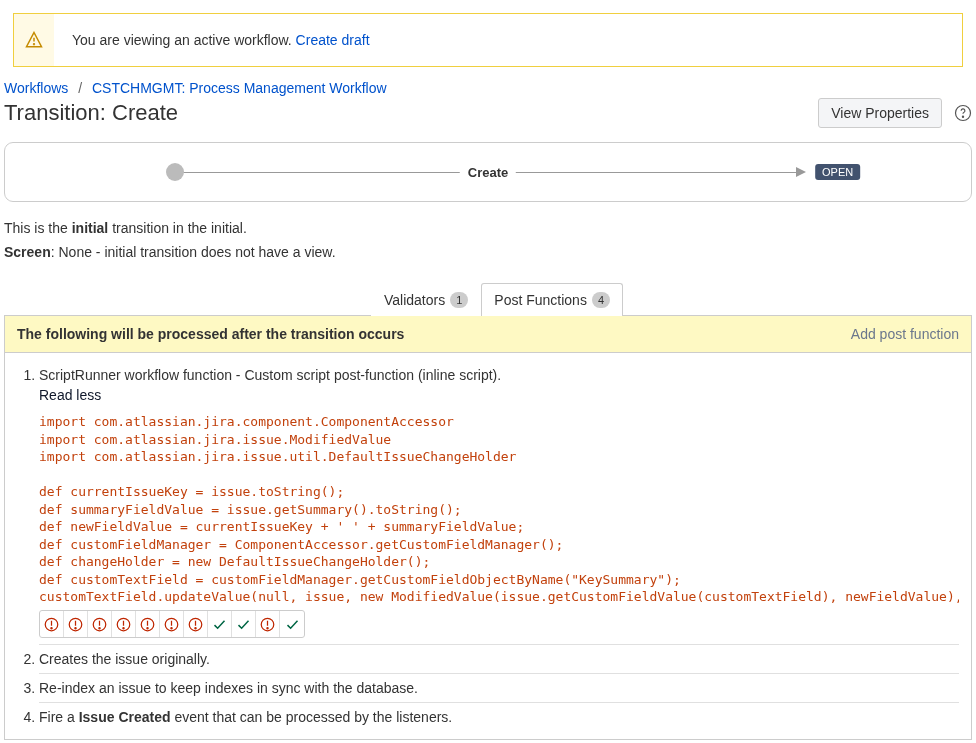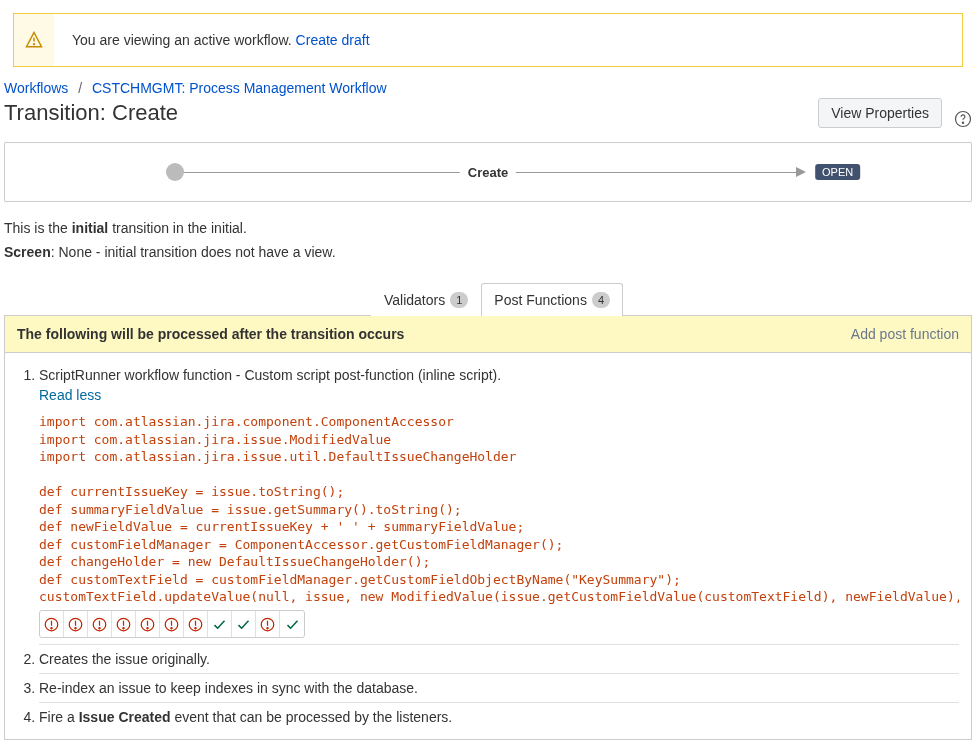--- a/index.html
+++ b/index.html
@@ -27,34 +27,34 @@
     .crumbs { margin: 12px 4px 2px; font-size: 14px; }
     .crumbs a { color: #0052cc; text-decoration: none; }
     .crumbs .sep { margin: 0 6px; color: #666; }
     .header-row {
       display: flex;
       align-items: center;
       justify-content: space-between;
       margin: 0 4px 14px;
     }
     .page-title { font-size: 22px; font-weight: normal; color: #333; }
-    .header-actions { display: flex; align-items: flex-end; gap: 12px; }
+    .header-actions { display: flex; align-items: center; gap: 12px; }
     .btn {
       background: #f4f5f7;
       border: 1px solid #ccc;
       border-radius: 3px;
       padding: 6px 12px;
       font-size: 14px;
       cursor: pointer;
       color: #333;
     }
     .help-icon { color: #555; font-size: 16px; }
     .diagram {
       border: 1px solid #ccc;
-      border-radius: 1px;
+      border-radius: 9px;
       margin: 0 4px 18px;
       padding: 24px 14px;
       position: relative;
       height: 60px;
     }
     .diagram-line {
       position: absolute;
       top: 50%;
       left: 170px;
       right: 170px;
@@ -147,21 +147,21 @@
       padding: 10px 12px;
       display: flex;
       justify-content: space-between;
       align-items: center;
     }
     .panel-header .title { font-weight: bold; font-size: 14px; color: #333; }
     .link-light { color: #6b778c; font-size: 14px; cursor: pointer; }
     ol.post-functions { list-style: decimal; padding: 8px 12px 8px 34px; }
     ol.post-functions > li { padding: 6px 0; border-top: 1px solid #e0e0e0; }
     ol.post-functions > li:first-child { border-top: none; }
-    .read-less { color: #0369a1; cursor: pointer; display: block; margin: 4px 0 10px; text-decoration: none; }
+    .read-less { color: #0f172a; cursor: pointer; display: block; margin: 4px 0 10px; text-decoration: none; }
     pre.code {
       font-family: Consolas, Monaco, monospace;
       font-size: 13px;
       color: #c2410c;
       white-space: pre;
       overflow-x: auto;
       line-height: 1.35;
     }
     .status-icons {
       display: inline-flex;

